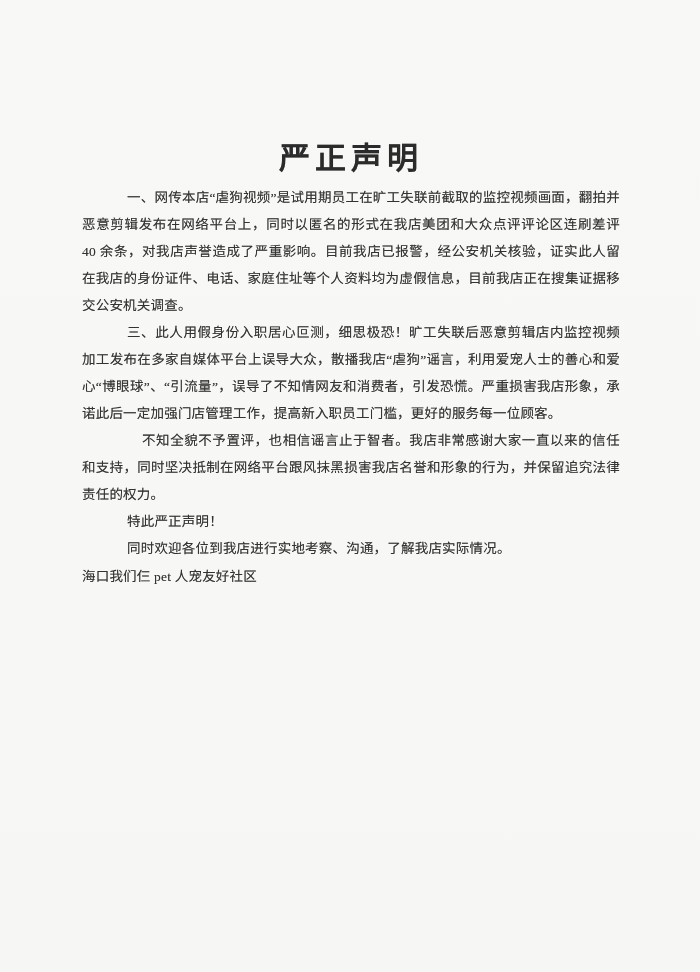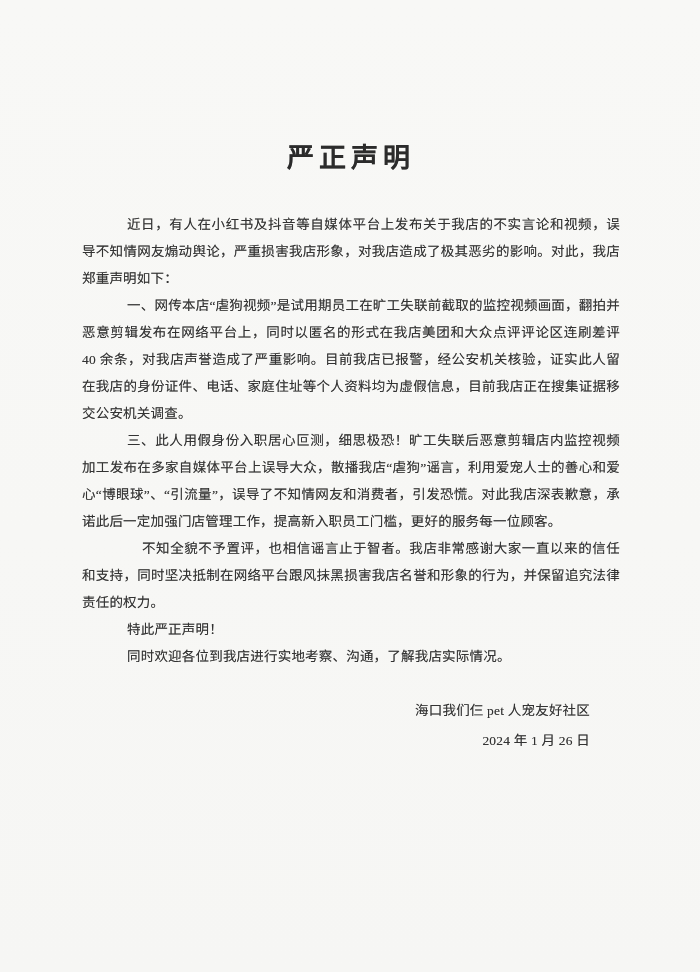--- a/index.html
+++ b/index.html
@@ -17,23 +17,23 @@
   .page {
     position: relative;
     width: 700px;
     height: 972px;
     box-sizing: border-box;
     padding: 142px 80px 0 82px;
     background: linear-gradient(180deg, #f8f8f6 0%, #f7f7f5 55%, #f6f6f4 100%);
     overflow: hidden;
   }
   .title {
-    margin: 0 0 36px 0;
+    margin: 0 0 9px 0;
     text-align: center;
-    font-size: 27px;
+    font-size: 31px;
     line-height: 33px;
     font-weight: 600;
     letter-spacing: 5px;
     color: #2b2b2b;
     text-shadow: 0 0 0.6px rgba(50,50,50,0.55);
   }
   .body-text p {
     margin: 0;
     font-size: 13.5px;
     line-height: 27px;
@@ -41,47 +41,44 @@
     text-align: justify;
     text-justify: inter-character;
     text-indent: 45px;
     color: var(--ink);
     text-shadow: 0 0 0.5px rgba(60,60,60,0.5);
   }
   .body-text p.deep-indent {
     text-indent: 60px;
   }
   .signature-block {
-    margin-top: 26px;
     padding-right: 30px;
-    text-align: right;
+    text-align: left;
   }
   .signature-block p {
     margin: 0;
     font-size: 13.5px;
     line-height: 30px;
     letter-spacing: 0.2px;
     color: var(--ink);
     text-shadow: 0 0 0.5px rgba(60,60,60,0.5);
   }
 </style>
 </head>
 <body>
 
 <div class="page">
 
   <h1 class="title">严正声明</h1>
 
   <div class="body-text">
-    <p>近日，有人在小红书及抖音等自媒体平台上发布关于我店的不实言论和视频，误导不知情网友煽动舆论，严重损害我店形象，对我店造成了极其恶劣的影响。对此，我店郑重声明如下：</p>
     <p>一、网传本店“虐狗视频”是试用期员工在旷工失联前截取的监控视频画面，翻拍并恶意剪辑发布在网络平台上，同时以匿名的形式在我店美团和大众点评评论区连刷差评 40 余条，对我店声誉造成了严重影响。目前我店已报警，经公安机关核验，证实此人留在我店的身份证件、电话、家庭住址等个人资料均为虚假信息，目前我店正在搜集证据移交公安机关调查。</p>
-    <p>三、此人用假身份入职居心叵测，细思极恐！旷工失联后恶意剪辑店内监控视频加工发布在多家自媒体平台上误导大众，散播我店“虐狗”谣言，利用爱宠人士的善心和爱心“博眼球”、“引流量”，误导了不知情网友和消费者，引发恐慌。对此我店深表歉意，承诺此后一定加强门店管理工作，提高新入职员工门槛，更好的服务每一位顾客。</p>
+    <p>三、此人用假身份入职居心叵测，细思极恐！旷工失联后恶意剪辑店内监控视频加工发布在多家自媒体平台上误导大众，散播我店“虐狗”谣言，利用爱宠人士的善心和爱心“博眼球”、“引流量”，误导了不知情网友和消费者，引发恐慌。严重损害我店形象，承诺此后一定加强门店管理工作，提高新入职员工门槛，更好的服务每一位顾客。</p>
     <p class="deep-indent">不知全貌不予置评，也相信谣言止于智者。我店非常感谢大家一直以来的信任和支持，同时坚决抵制在网络平台跟风抹黑损害我店名誉和形象的行为，并保留追究法律责任的权力。</p>
     <p>特此严正声明！</p>
     <p>同时欢迎各位到我店进行实地考察、沟通，了解我店实际情况。</p>
   </div>
 
   <div class="signature-block">
     <p>海口我们仨 pet 人宠友好社区</p>
-    <p>2024 年 1 月 26 日</p>
   </div>
 
 </div>
 
 </body></html>

